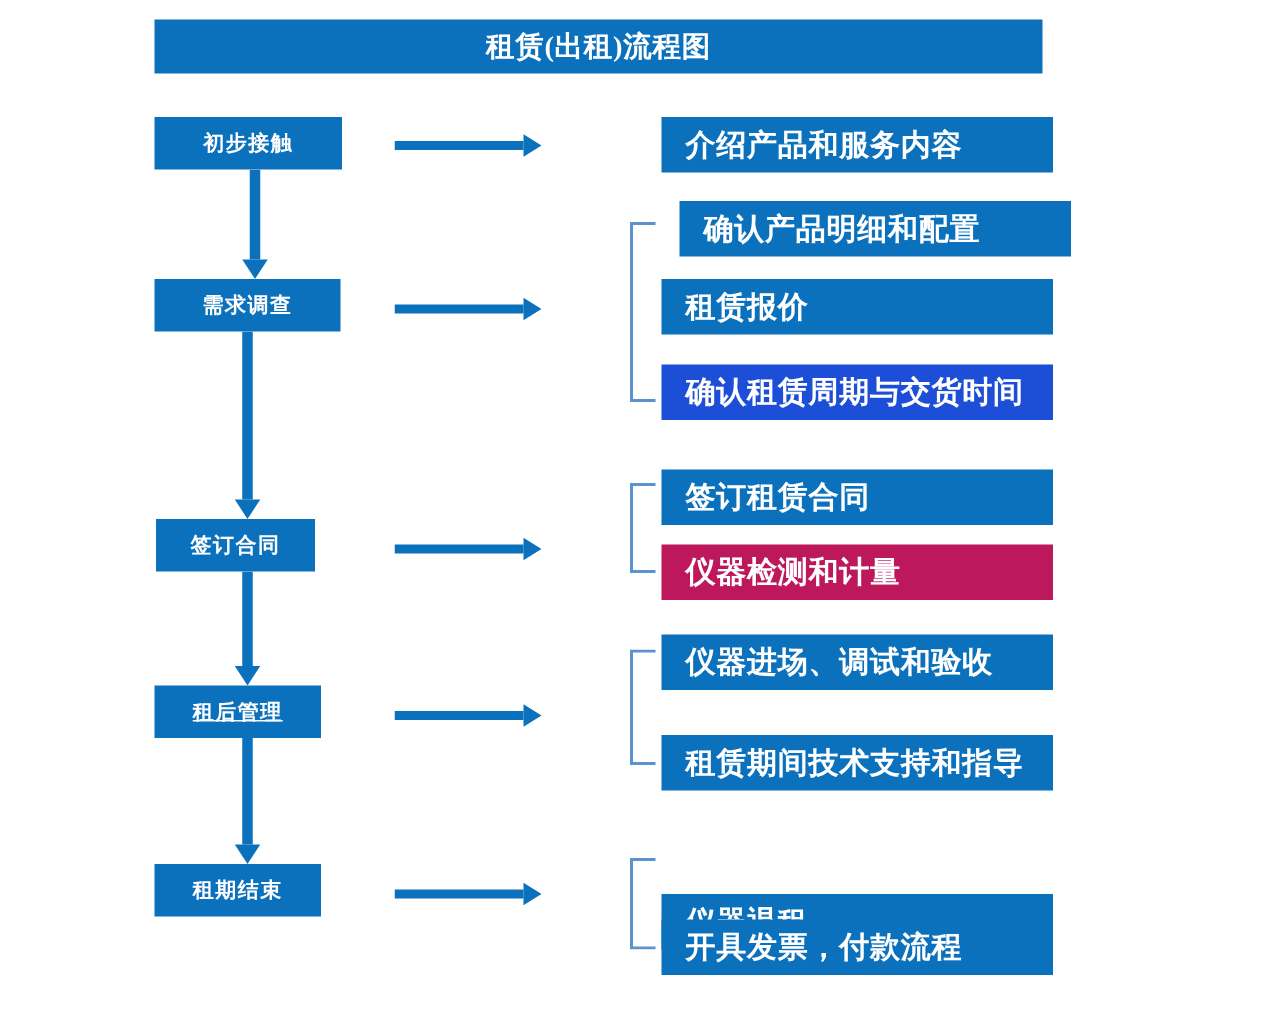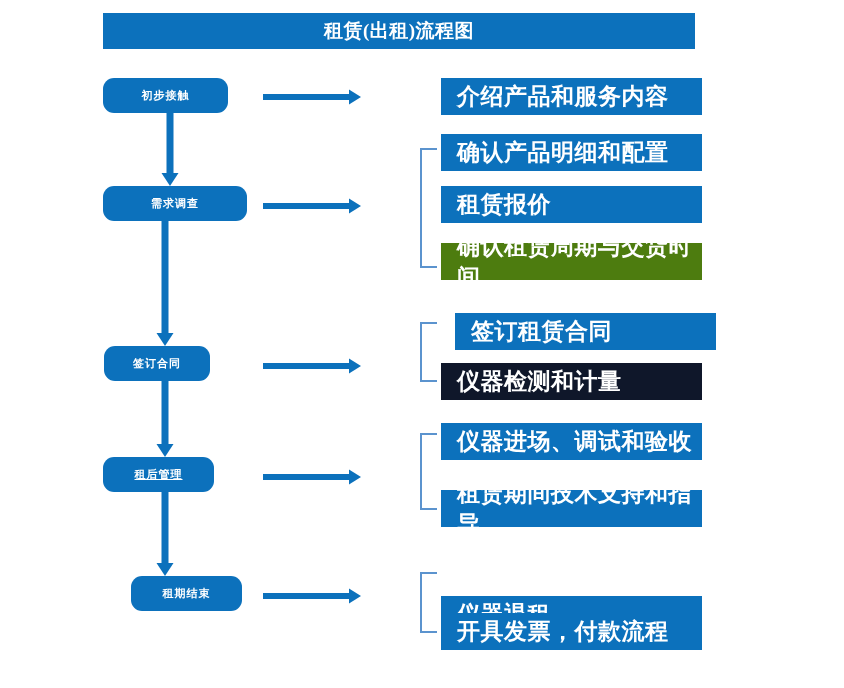--- a/index.html
+++ b/index.html
@@ -38,38 +38,37 @@
     justify-content: center;
     letter-spacing: 0.5px;
   }
 
   
   .stage-box {
     position: absolute;
     height: 35px;
     background: #0C71BC;
     color: #ffffff;
-    font-size: 11px;
+    font-size: 14px;
     font-weight: bold;
     display: flex;
     align-items: center;
     justify-content: center;
     letter-spacing: 1px;
-    border-radius: 11px;
   }
 
   
   .detail-box {
     position: absolute;
     left: 441px;
     width: 261px;
     height: 37px;
     background: #0C71BC;
     color: #ffffff;
-    font-size: 23px;
+    font-size: 20px;
     font-weight: bold;
     display: flex;
     align-items: center;
     padding-left: 16px;
     box-sizing: border-box;
     letter-spacing: 0.5px;
   }
 
   
   .v-arrow, .h-arrow, .group-bracket {
@@ -81,32 +80,32 @@
 </style>
 </head>
 <body>
 
 <div id="flow-root">
 
   <div class="title-bar">租赁(出租)流程图</div>
 
   <div id="stage-layer">
       <div class="stage-box" style="left: 103px; top: 78px; width: 125px; background: rgb(12, 113, 188);">初步接触</div>
-      <div class="stage-box" style="left: 103px; top: 186px; width: 144px; background: rgb(12, 113, 188);">需求调查</div>
+      <div class="stage-box" style="left: 103px; top: 186px; width: 124px; background: rgb(12, 113, 188);">需求调查</div>
       <div class="stage-box" style="left: 104px; top: 346px; width: 106px; background: rgb(12, 113, 188);">签订合同</div>
       <div class="stage-box" style="left: 103px; top: 457px; width: 111px; background: rgb(12, 113, 188); text-decoration: underline;">租后管理</div>
-      <div class="stage-box" style="left: 103px; top: 576px; width: 111px; background: rgb(12, 113, 188); margin-left: 28px;">租期结束</div>
+      <div class="stage-box" style="left: 103px; top: 576px; width: 111px; background: rgb(12, 113, 188);">租期结束</div>
     </div>
   <div id="detail-layer">
       <div class="detail-box" style="top: 78px; background: rgb(12, 113, 188);">介绍产品和服务内容</div>
-      <div class="detail-box" style="top: 134px; background: rgb(12, 113, 188);">确认产品明细和配置</div>
+      <div class="detail-box" style="top: 134px; background: rgb(12, 113, 188); margin-left: 12px;">确认产品明细和配置</div>
       <div class="detail-box" style="top: 186px; background: rgb(12, 113, 188);">租赁报价</div>
-      <div class="detail-box" style="top: 243px; background: #4d7c0f;">确认租赁周期与交货时间</div>
-      <div class="detail-box" style="top: 313px; background: rgb(12, 113, 188); margin-left: 14px;">签订租赁合同</div>
-      <div class="detail-box" style="top: 363px; background: #0f172a;">仪器检测和计量</div>
+      <div class="detail-box" style="top: 243px; background: #1d4ed8;">确认租赁周期与交货时间</div>
+      <div class="detail-box" style="top: 313px; background: rgb(12, 113, 188);">签订租赁合同</div>
+      <div class="detail-box" style="top: 363px; background: #be185d;">仪器检测和计量</div>
       <div class="detail-box" style="top: 423px; background: rgb(12, 113, 188);">仪器进场、调试和验收</div>
       <div class="detail-box" style="top: 490px; background: rgb(12, 113, 188);">租赁期间技术支持和指导</div>
       <div class="detail-box" style="top: 596px; background: rgb(12, 113, 188);">仪器退租</div>
       <div class="detail-box" style="top: 613px; background: rgb(12, 113, 188); font-family: Liberation Serif, serif;">开具发票，付款流程</div>
     </div>
   <div id="connector-layer">
       <div class="v-arrow" style="left: 160px; top: 113px;">
         <svg width="20" height="73" viewBox="0 0 20 73">
           <rect x="6.5" y="0" width="7" height="60" fill="#0C71BC"></rect>
           <polygon points="1.5,60 18.5,60 10,73" fill="#0C71BC"></polygon>

